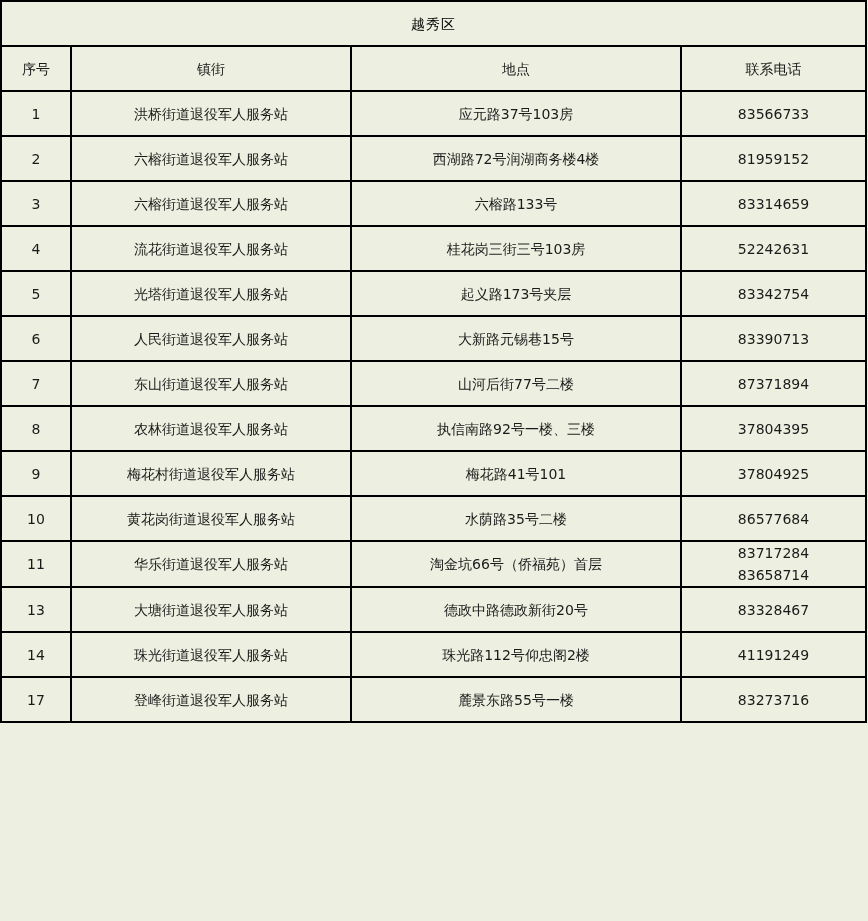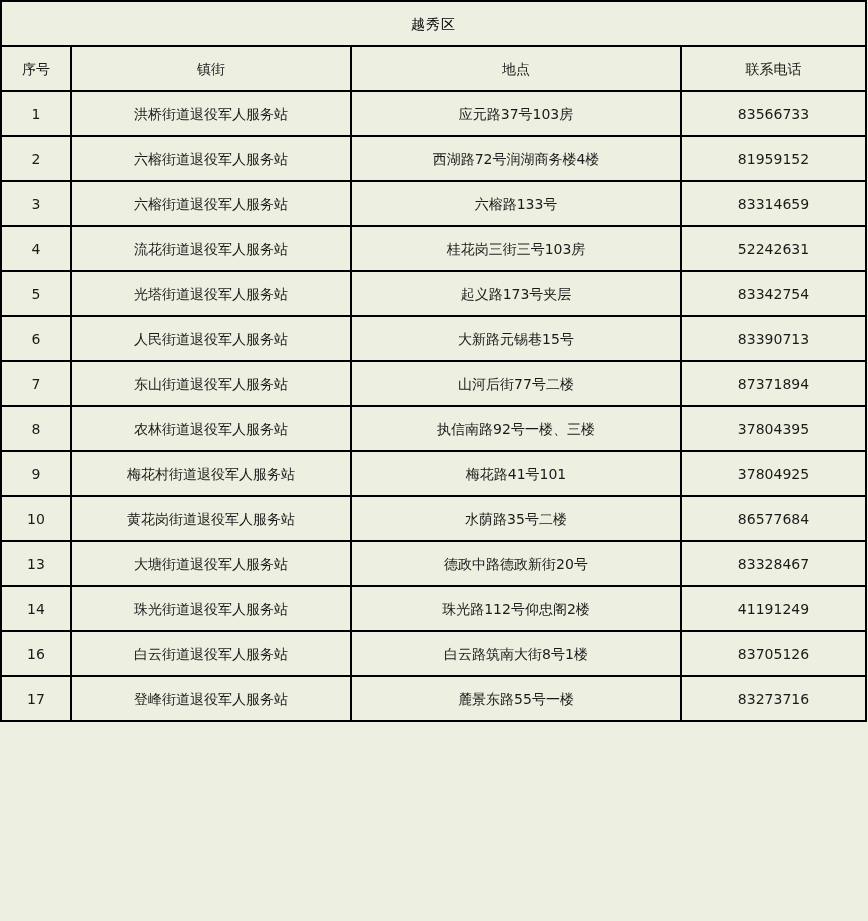--- a/index.html
+++ b/index.html
@@ -155,41 +155,42 @@
         </tr>
         <tr class="data-row">
           <td>10</td>
           <td>黄花岗街道退役军人服务站</td>
           <td>水荫路35号二楼</td>
           <td>
             <span class="phone-line">86577684</span>
           </td>
         </tr>
         <tr class="data-row">
+          <td>11</td>
+          <td>华乐街道退役军人服务站</td>
+          <td>淘金坑66号（侨福苑）首层</td>
+          <td>
+            <span class="phone-line">83717284</span>
+            <span class="phone-line">83658714</span>
+          </td>
+        </tr>
+        <tr class="data-row">
           <td>13</td>
           <td>大塘街道退役军人服务站</td>
           <td>德政中路德政新街20号</td>
           <td>
             <span class="phone-line">83328467</span>
           </td>
         </tr>
         <tr class="data-row">
           <td>14</td>
           <td>珠光街道退役军人服务站</td>
           <td>珠光路112号仰忠阁2楼</td>
           <td>
             <span class="phone-line">41191249</span>
-          </td>
-        </tr>
-        <tr class="data-row">
-          <td>16</td>
-          <td>白云街道退役军人服务站</td>
-          <td>白云路筑南大街8号1楼</td>
-          <td>
-            <span class="phone-line">83705126</span>
           </td>
         </tr>
         <tr class="data-row">
           <td>17</td>
           <td>登峰街道退役军人服务站</td>
           <td>麓景东路55号一楼</td>
           <td>
             <span class="phone-line">83273716</span>
           </td>
         </tr>

